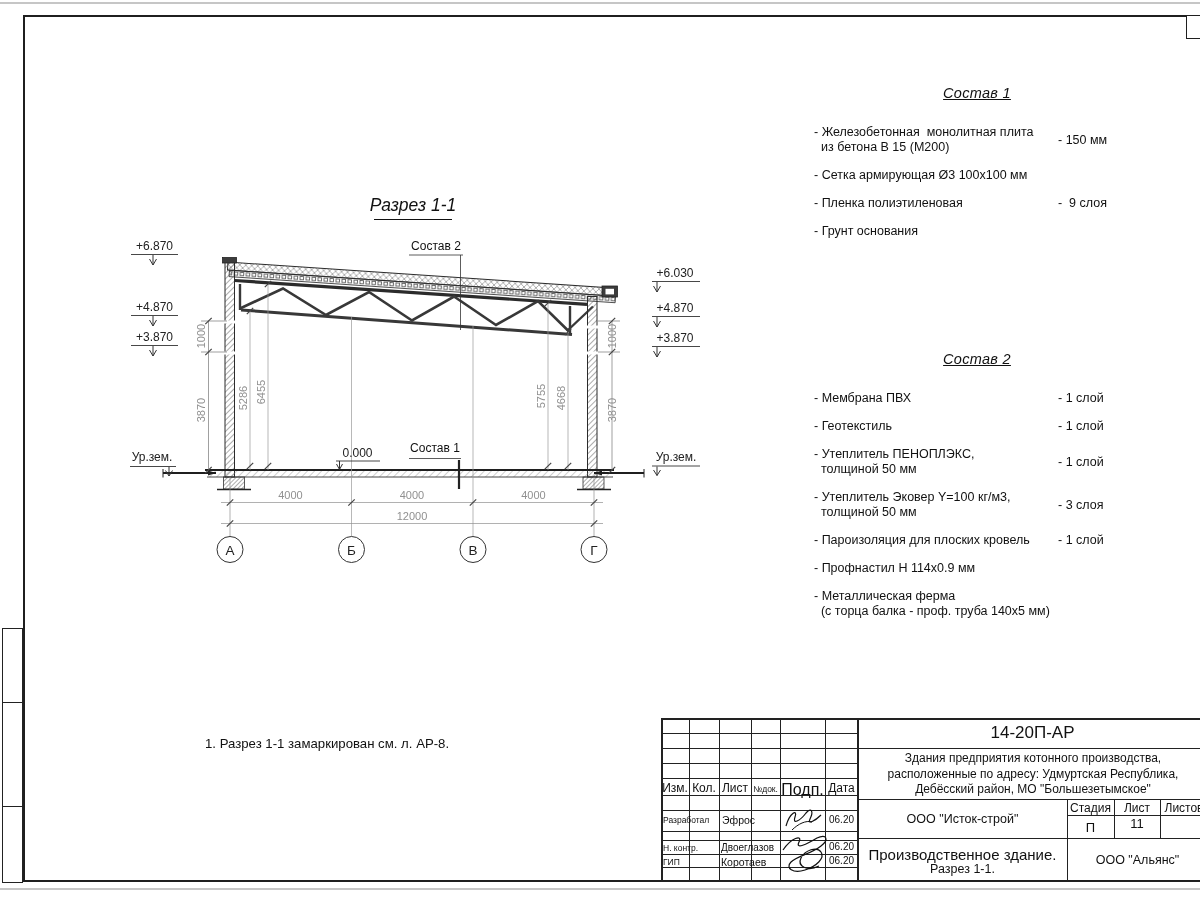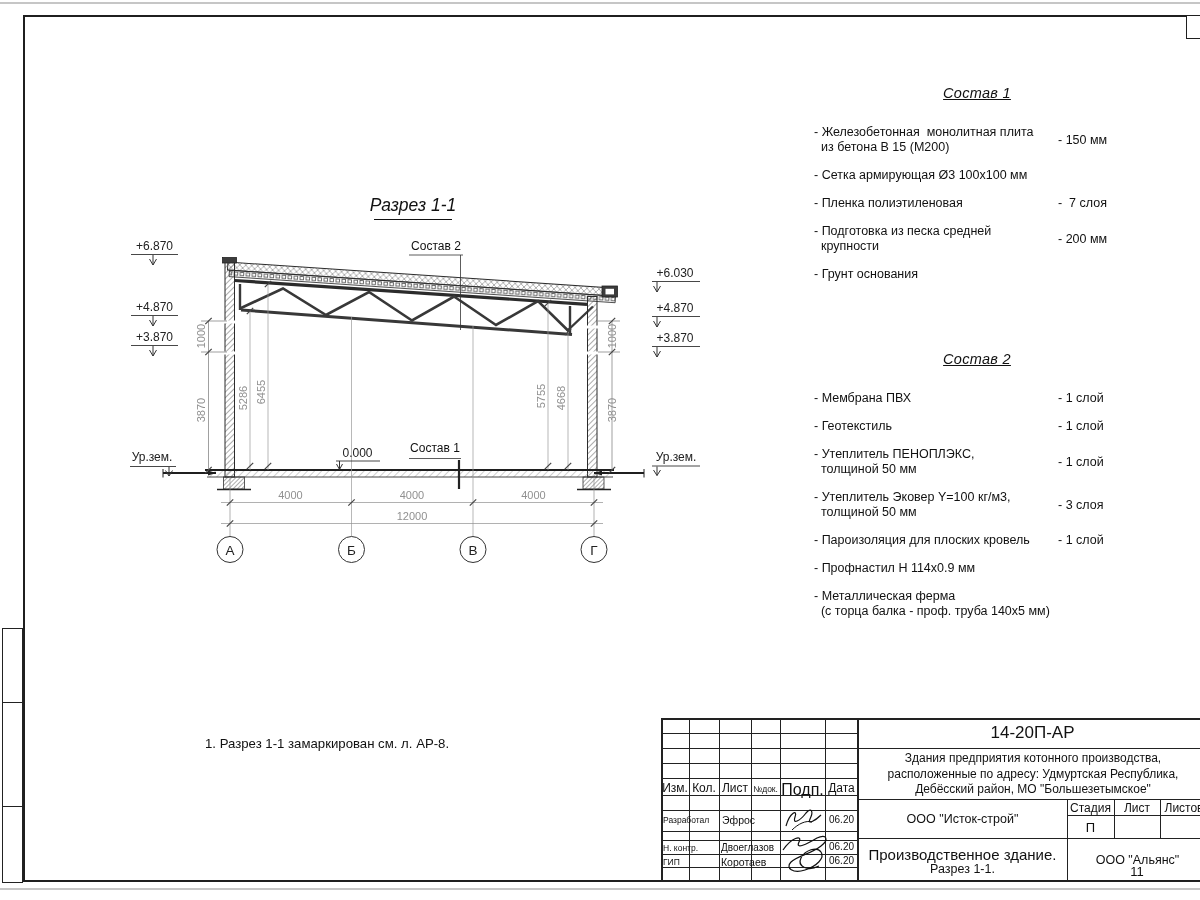--- a/index.html
+++ b/index.html
@@ -247,26 +247,21 @@
     <div class="s-label">- Железобетонная  монолитная плита
   из бетона В 15 (М200)</div>
     <div class="s-value">- 150 мм</div>
   </div>
   <div class="s-item">
     <div class="s-label">- Сетка армирующая Ø3 100x100 мм</div>
     <div class="s-value"></div>
   </div>
   <div class="s-item">
     <div class="s-label">- Пленка полиэтиленовая</div>
-    <div class="s-value">-  7 слоя</div>
-  </div>
-  <div class="s-item">
-    <div class="s-label">- Подготовка из песка средней
-  крупности</div>
-    <div class="s-value">- 200 мм</div>
+    <div class="s-value">-  9 слоя</div>
   </div>
   <div class="s-item">
     <div class="s-label">- Грунт основания</div>
     <div class="s-value"></div>
   </div>
 </div>
 
 <div class="abs sostav" style="left:798px;top:352px">
   <div class="sostav-title">Состав 2</div>
   <div class="s-item">
@@ -363,19 +358,19 @@
 
   <div class="tb-text center" style="left:860px;top:723px;width:345px;font-size:17px">14-20П-АР</div>
   <div class="tb-text center" style="left:862px;top:751px;width:342px;font-size:12px">Здания предприятия котонного производства,</div>
   <div class="tb-text center" style="left:862px;top:766.5px;width:342px;font-size:12px">расположенные по адресу: Удмуртская Республика,</div>
   <div class="tb-text center" style="left:862px;top:782px;width:342px;font-size:12px">Дебёсский район, МО "Большезетымское"</div>
 
   <div class="tb-text center" style="left:1067px;top:801px;width:47px;font-size:12px">Стадия</div>
   <div class="tb-text center" style="left:1114px;top:801px;width:46px;font-size:12px">Лист</div>
   <div class="tb-text center" style="left:1160px;top:801px;width:48px;font-size:12px">Листов</div>
   <div class="tb-text center" style="left:1067px;top:820px;width:47px;font-size:13px">П</div>
-  <div class="tb-text center" style="left:1114px;top:864px;width:46px;font-size:13px">11</div>
+  <div class="tb-text center" style="left:1114px;top:816px;width:46px;font-size:13px">11</div>
 
   <div class="tb-text center" style="left:858px;top:812px;width:209px;font-size:12.5px">ООО "Исток-строй"</div>
   <div class="tb-text center" style="left:858px;top:846px;width:209px;font-size:15px">Производственное здание.</div>
   <div class="tb-text center" style="left:858px;top:862px;width:209px;font-size:12.5px">Разрез 1-1.</div>
   <div class="tb-text center" style="left:1067px;top:853px;width:141px;font-size:12.5px">ООО "Альянс"</div>
 </div>
 
 </body></html>

